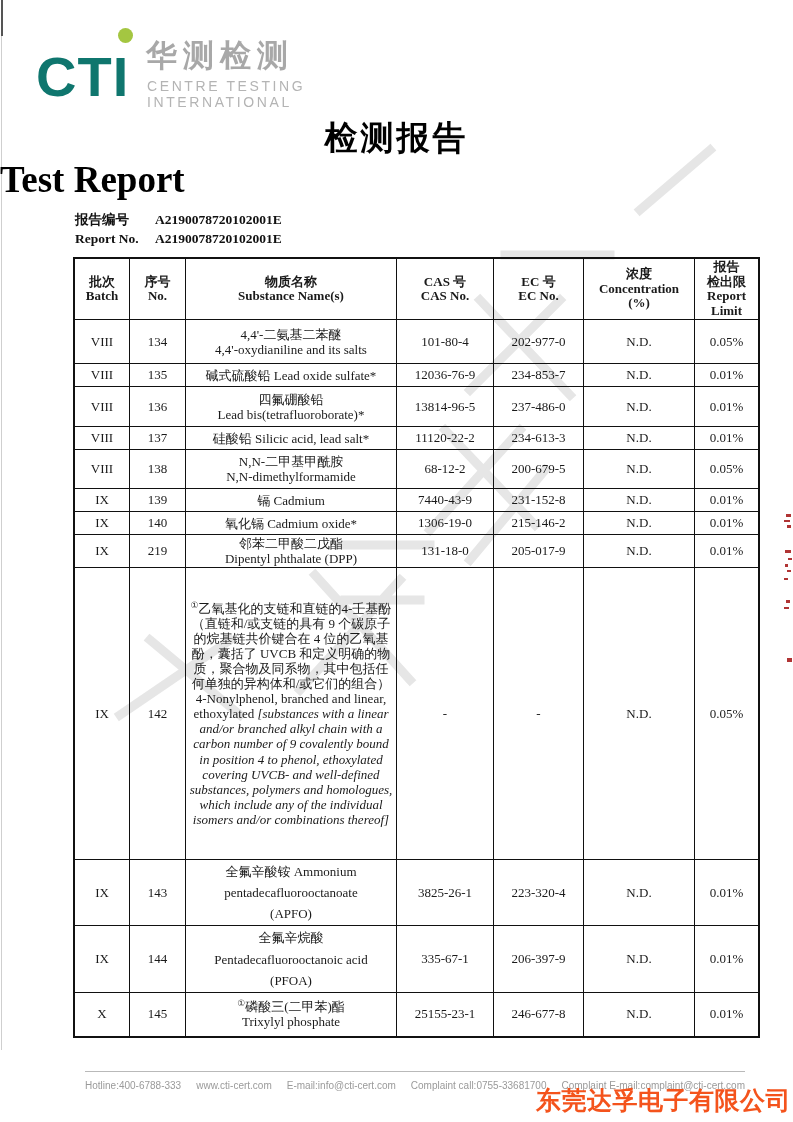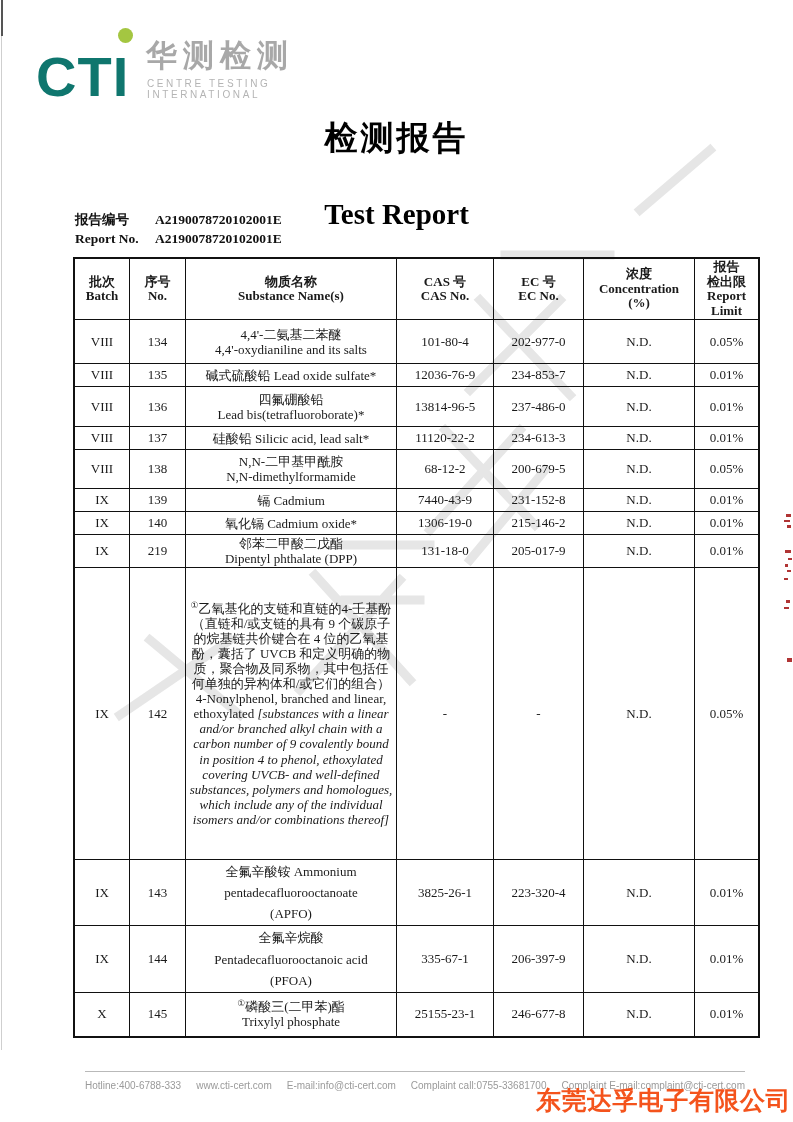--- a/index.html
+++ b/index.html
@@ -11,28 +11,28 @@
   .scan-edge-left{position:absolute;left:1px;top:0;width:1px;height:1050px;background:#cfcfcf;}
   .scan-edge-topleft{position:absolute;left:1px;top:0;width:2px;height:36px;background:#555;}
 
   
   .logo{position:absolute;left:36px;top:26px;width:300px;height:76px;}
   .logo-cti{position:absolute;left:0;top:8px;font-family:"Liberation Sans","DejaVu Sans",sans-serif;
             font-weight:bold;font-size:56px;line-height:56px;color:#0f766e;letter-spacing:1px;margin-top:15px;}
   .logo-dot{position:absolute;left:82px;top:2px;width:15px;height:15px;border-radius:50%;background:#a4c641;}
   .logo-cn{position:absolute;left:110px;top:14px;font-size:31px;line-height:31px;color:#a8a8a8;
            letter-spacing:6px;font-weight:bold;font-family:"Liberation Sans","DejaVu Sans",sans-serif;}
-  .logo-en{position:absolute;left:111px;top:52px;font-size:10px;color:#b4b4b4;letter-spacing:2.6px;
+  .logo-en{position:absolute;left:111px;top:52px;font-size:14px;color:#b4b4b4;letter-spacing:2.6px;
            font-family:"Liberation Sans","DejaVu Sans",sans-serif;}
 
   
   .title-cn{position:absolute;left:0;right:0;top:116px;text-align:center;font-size:33px;
             font-weight:bold;letter-spacing:3px;color:#000;}
-  .title-en{position:absolute;left:0;right:0;top:158px;text-align:center;font-size:29px;
-            font-weight:bold;color:#000;margin-top:40px;}
+  .title-en{position:absolute;left:0;right:0;top:158px;font-size:37px;
+            font-weight:bold;color:#000;}
 
   
   .rinfo{position:absolute;top:210px;left:75px;font-size:13.5px;line-height:19px;color:#111;font-weight:bold;}
   .rinfo .row{display:flex;}
   .rinfo .lbl{width:80px;}
   .pageinfo{position:absolute;top:210px;right:70px;text-align:right;font-size:13.5px;line-height:19px;color:#111;}
 
   
   .watermark{position:absolute;left:0;top:0;pointer-events:none;}
 

